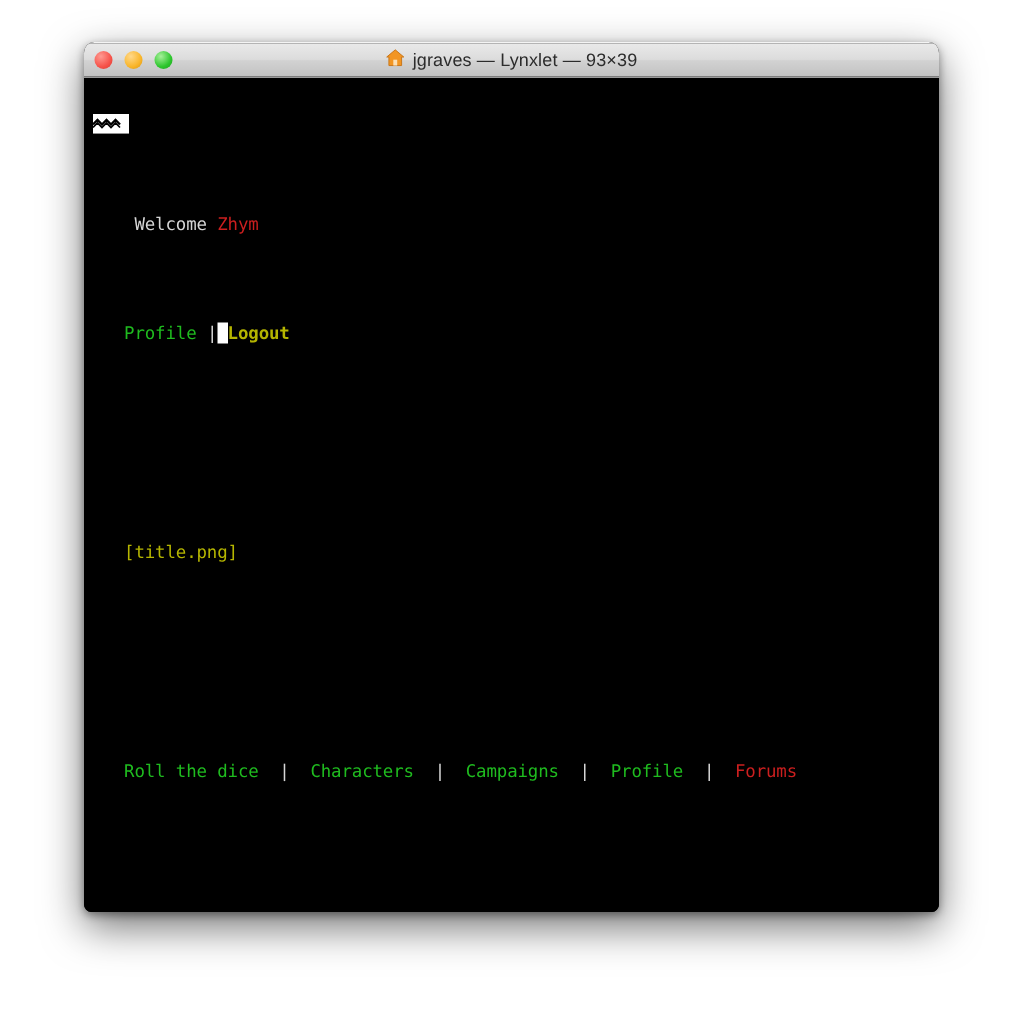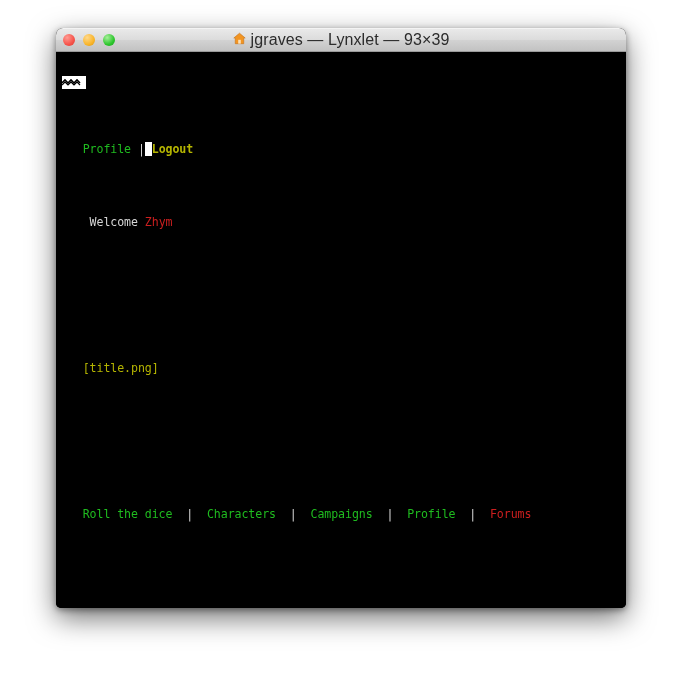--- a/index.html
+++ b/index.html
@@ -56,21 +56,21 @@
   }
   .light.red    { background: radial-gradient(circle at 35% 30%, #ff9a92, #f6534a 60%, #d93a31); }
   .light.yellow { background: radial-gradient(circle at 35% 30%, #ffd88a, #f9b52a 60%, #d89410); }
   .light.green  { background: radial-gradient(circle at 35% 30%, #a6f09a, #2dc62d 60%, #1ba31b); }
 
   #title-wrap {
     display: flex;
     align-items: center;
     gap: 5px;
     font-family: "Liberation Sans", sans-serif;
-    font-size: 16px;
+    font-size: 12px;
     color: #2c2c2c;
     letter-spacing: 0.1px;
   }
   #home-icon { display: block; }
 
   
   #terminal {
     position: relative;
     background: #000000;
     width: 100%;
@@ -152,24 +152,24 @@
         <path d="M0 7 L3 4 L6 7 L9 4 L12 7 L15 4 L18 7" stroke="#000000" stroke-width="1.6" fill="none"></path>
         <path d="M0 9 L3 6 L6 9 L9 6 L12 9 L15 6 L18 9" stroke="#000000" stroke-width="1.1" fill="none"></path>
       </svg>
     </div>
 
     <div class="screen">
 
       
 
       
+      <div class="row"><span class="c-white">    </span><span class="c-white">Welcome</span><span class="c-white"> </span><span class="c-red">Zhym</span></div>
+
+      
       <div class="row"><span>   </span><span class="c-green">Profile</span><span class="c-white"> </span><span class="c-white">|</span><span class="sel-cursor"> </span><span class="sel-link">Logout</span></div>
-
-      
-      <div class="row"><span class="c-white">    </span><span class="c-white">Welcome</span><span class="c-white"> </span><span class="c-red">Zhym</span></div>
 
       
       <div class="row"> </div>
 
       
       <div class="row"><span>   </span><span class="c-yellow">[title.png]</span></div>
 
       
       <div class="row"> </div>
 

